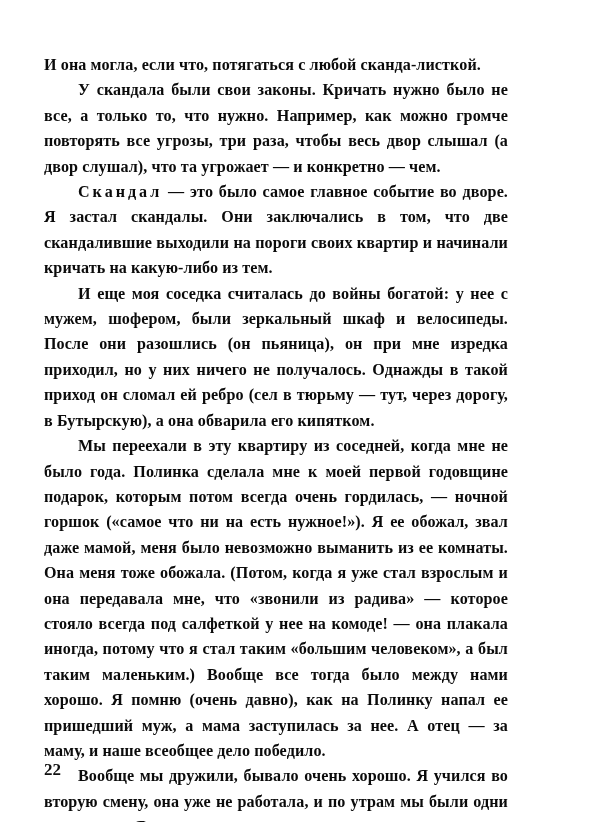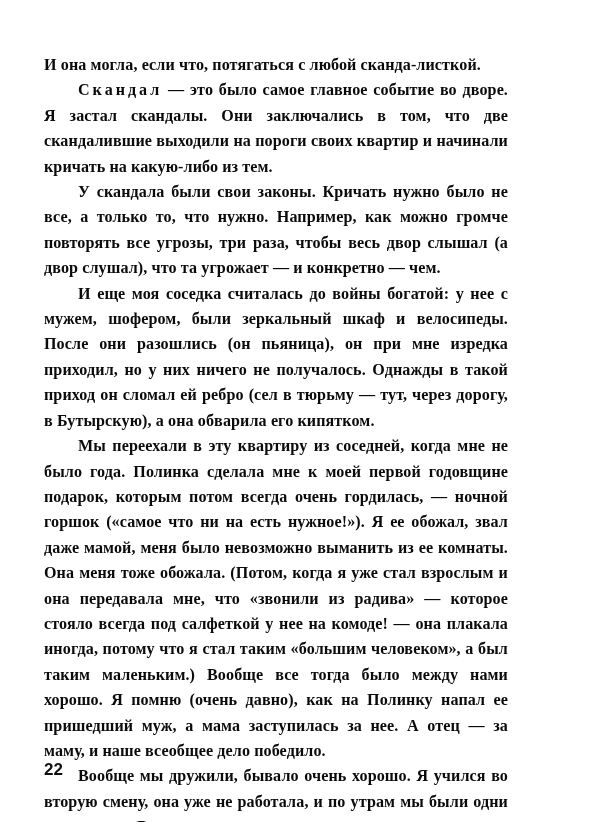--- a/index.html
+++ b/index.html
@@ -39,38 +39,38 @@
   .para.first {
     text-indent: 0;
   }
   .spaced {
     letter-spacing: 3.0px;
   }
   .pagenum {
     position: absolute;
     left: 44px;
     bottom: 42px;
-    font-family: Liberation Sans, sans-serif;
+    font-family: Liberation Serif, serif;
     font-size: 17px;
     font-weight: 700;
     color: #101010;
   }
 </style>
 </head>
 <body>
 
 <div class="page">
 
   <div class="body-text">
 
     <p class="para first">И она могла, если что, потягаться  с любой сканда-листкой.</p>
 
+    <p class="para">У скандала были свои законы. Кричать нужно было не все, а только то, что нужно. Например, как можно громче повторять все угрозы, три раза, чтобы весь двор слышал  (а двор слушал),   что та угрожает — и конкретно — чем.</p>
+
     <p class="para"><span class="spaced">Скандал</span><span> — это было самое главное событие во дворе. Я застал скандалы. Они заключались в том, что две скандалившие выходили на пороги своих квартир и начинали кричать на какую-либо из тем.</span></p>
-
-    <p class="para">У скандала были свои законы. Кричать нужно было не все, а только то, что нужно. Например, как можно громче повторять все угрозы, три раза, чтобы весь двор слышал  (а двор слушал),   что та угрожает — и конкретно — чем.</p>
 
     <p class="para">И еще моя соседка считалась до войны  богатой: у нее с мужем, шофером, были зеркальный шкаф и велосипеды. После они разошлись (он пьяница), он при мне изредка приходил, но у них ничего не получалось. Однажды в такой приход он сломал ей ребро (сел в тюрьму  — тут, через дорогу, в Бутырскую), а она обварила его кипятком.</p>
 
     <p class="para">Мы переехали в эту квартиру из  соседней, когда мне не было года. Полинка сделала мне к моей первой годовщине подарок, которым потом всегда очень гордилась, — ночной горшок («самое что ни на есть нужное!»). Я ее обожал, звал даже мамой, меня было невозможно выманить из ее комнаты. Она меня тоже обожала. (Потом, когда я уже стал взрослым и она передавала мне, что «звонили из радива» — которое стояло всегда под салфеткой у нее на комоде! — она плакала иногда, потому что я стал таким «большим человеком», а был таким маленьким.) Вообще все тогда было между нами хорошо. Я помню (очень давно), как на Полинку напал ее пришедший муж, а мама заступилась за нее. А отец — за маму, и наше всеобщее дело победило.</p>
 
     <p class="para">Вообще мы дружили, бывало очень хорошо. Я учился во вторую смену, она уже не работала, и по утрам мы были одни в квартире. Я прятался и слушал: когда</p>
 
   </div>
 
   <div class="pagenum">22</div>

